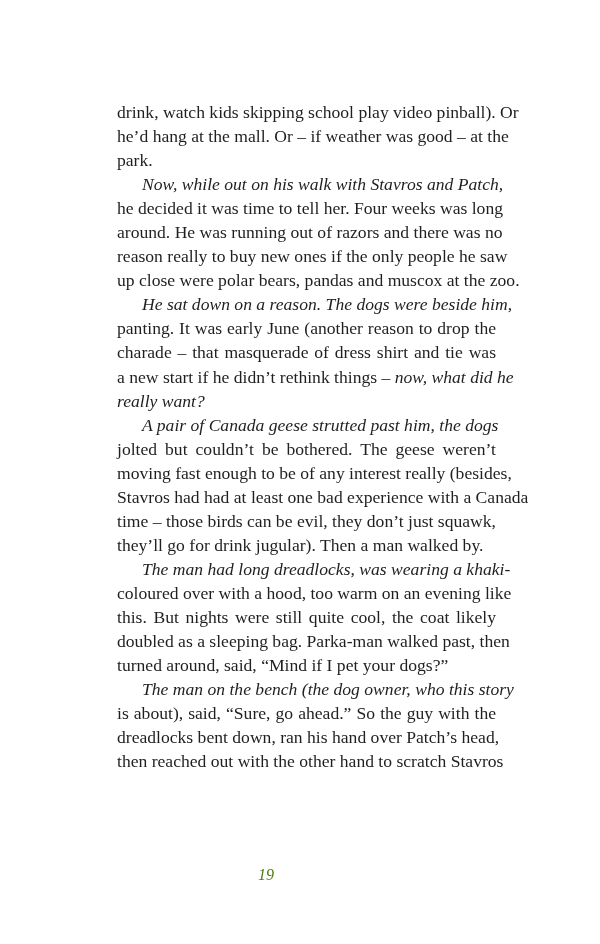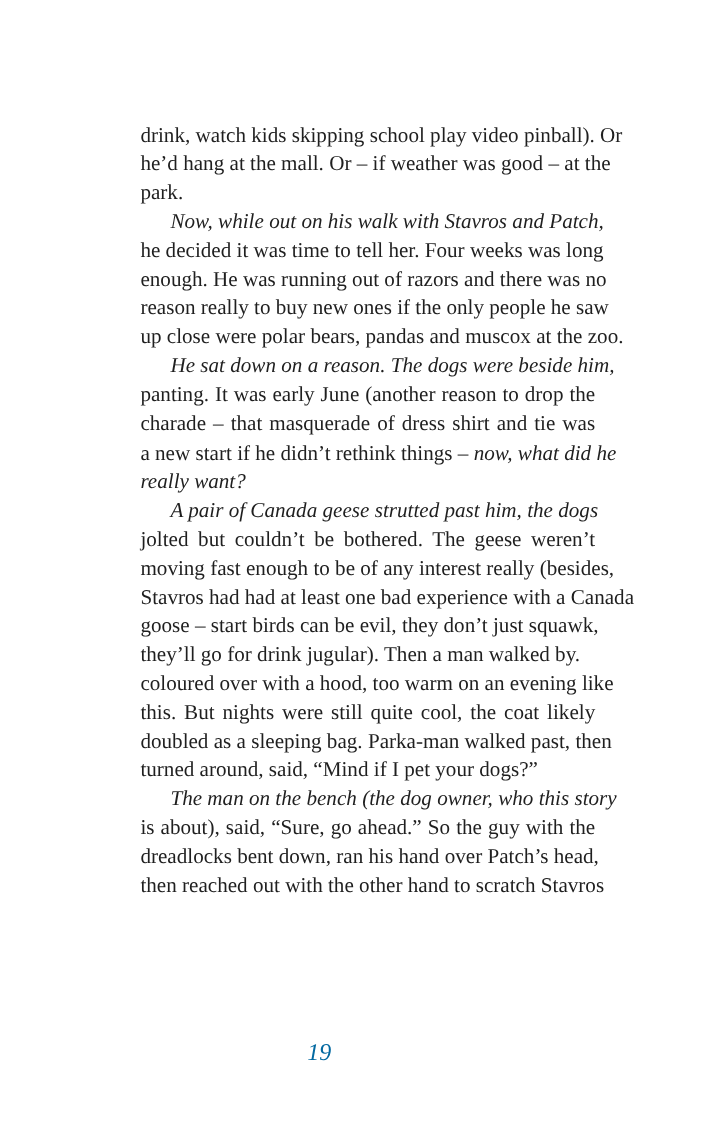--- a/index.html
+++ b/index.html
@@ -51,57 +51,58 @@
       font-style: italic;
     }
     .folio {
       position: absolute;
       left: 0;
       width: 532px;
       top: 866px;
       text-align: center;
       font-family: "Liberation Serif", "DejaVu Serif", serif;
       font-style: italic;
-      font-size: 20px;
-      color: #0369a1;
+      font-size: 16px;
+      color: #4d7c0f;
     }
   </style>
 </head>
 <body>
 
 <div class="page">
   <div class="text-block" id="text-block">
       <div>
         <span class="line">drink, watch kids skipping school play video pinball). Or</span>
         <span class="line">he’d hang at the mall. Or – if weather was good – at the</span>
         <span class="line last">park.</span>
       </div>
       <div>
         <span class="line indent">Now, while out on his walk with Stavros and Patch,</span>
         <span class="line">he decided it was time to tell her. Four weeks was long</span>
-        <span class="line">enough. He was running out of razors and there was no</span>
+        <span class="line">around. He was running out of razors and there was no</span>
         <span class="line">reason really to buy new ones if the only people he saw</span>
         <span class="line last">up close were polar bears, pandas and muscox at the zoo.</span>
       </div>
       <div>
         <span class="line indent">He sat down on a reason. The dogs were beside him,</span>
         <span class="line">panting. It was early June (another reason to drop the</span>
         <span class="line">charade – that masquerade of dress shirt and tie was</span>
         <span class="line">a new start if he didn’t rethink things – <em>now, what did he</em></span>
         <span class="line last"><em>really want?</em></span>
       </div>
       <div>
         <span class="line indent">A pair of Canada geese strutted past him, the dogs</span>
         <span class="line">jolted but couldn’t be bothered. The geese weren’t</span>
         <span class="line">moving fast enough to be of any interest really (besides,</span>
         <span class="line">Stavros had had at least one bad experience with a Canada</span>
-        <span class="line">goose – start birds can be evil, they don’t just squawk,</span>
+        <span class="line">time – those birds can be evil, they don’t just squawk,</span>
         <span class="line last">they’ll go for drink jugular). Then a man walked by.</span>
       </div>
       <div>
+        <span class="line indent">The man had long dreadlocks, was wearing a khaki-</span>
         <span class="line">coloured over with a hood, too warm on an evening like</span>
         <span class="line">this. But nights were still quite cool, the coat likely</span>
         <span class="line">doubled as a sleeping bag. Parka-man walked past, then</span>
         <span class="line last">turned around, said, “Mind if I pet your dogs?”</span>
       </div>
       <div>
         <span class="line indent">The man on the bench (the dog owner, who this story</span>
         <span class="line">is about), said, “Sure, go ahead.” So the guy with the</span>
         <span class="line">dreadlocks bent down, ran his hand over Patch’s head,</span>
         <span class="line">then reached out with the other hand to scratch Stavros</span>

